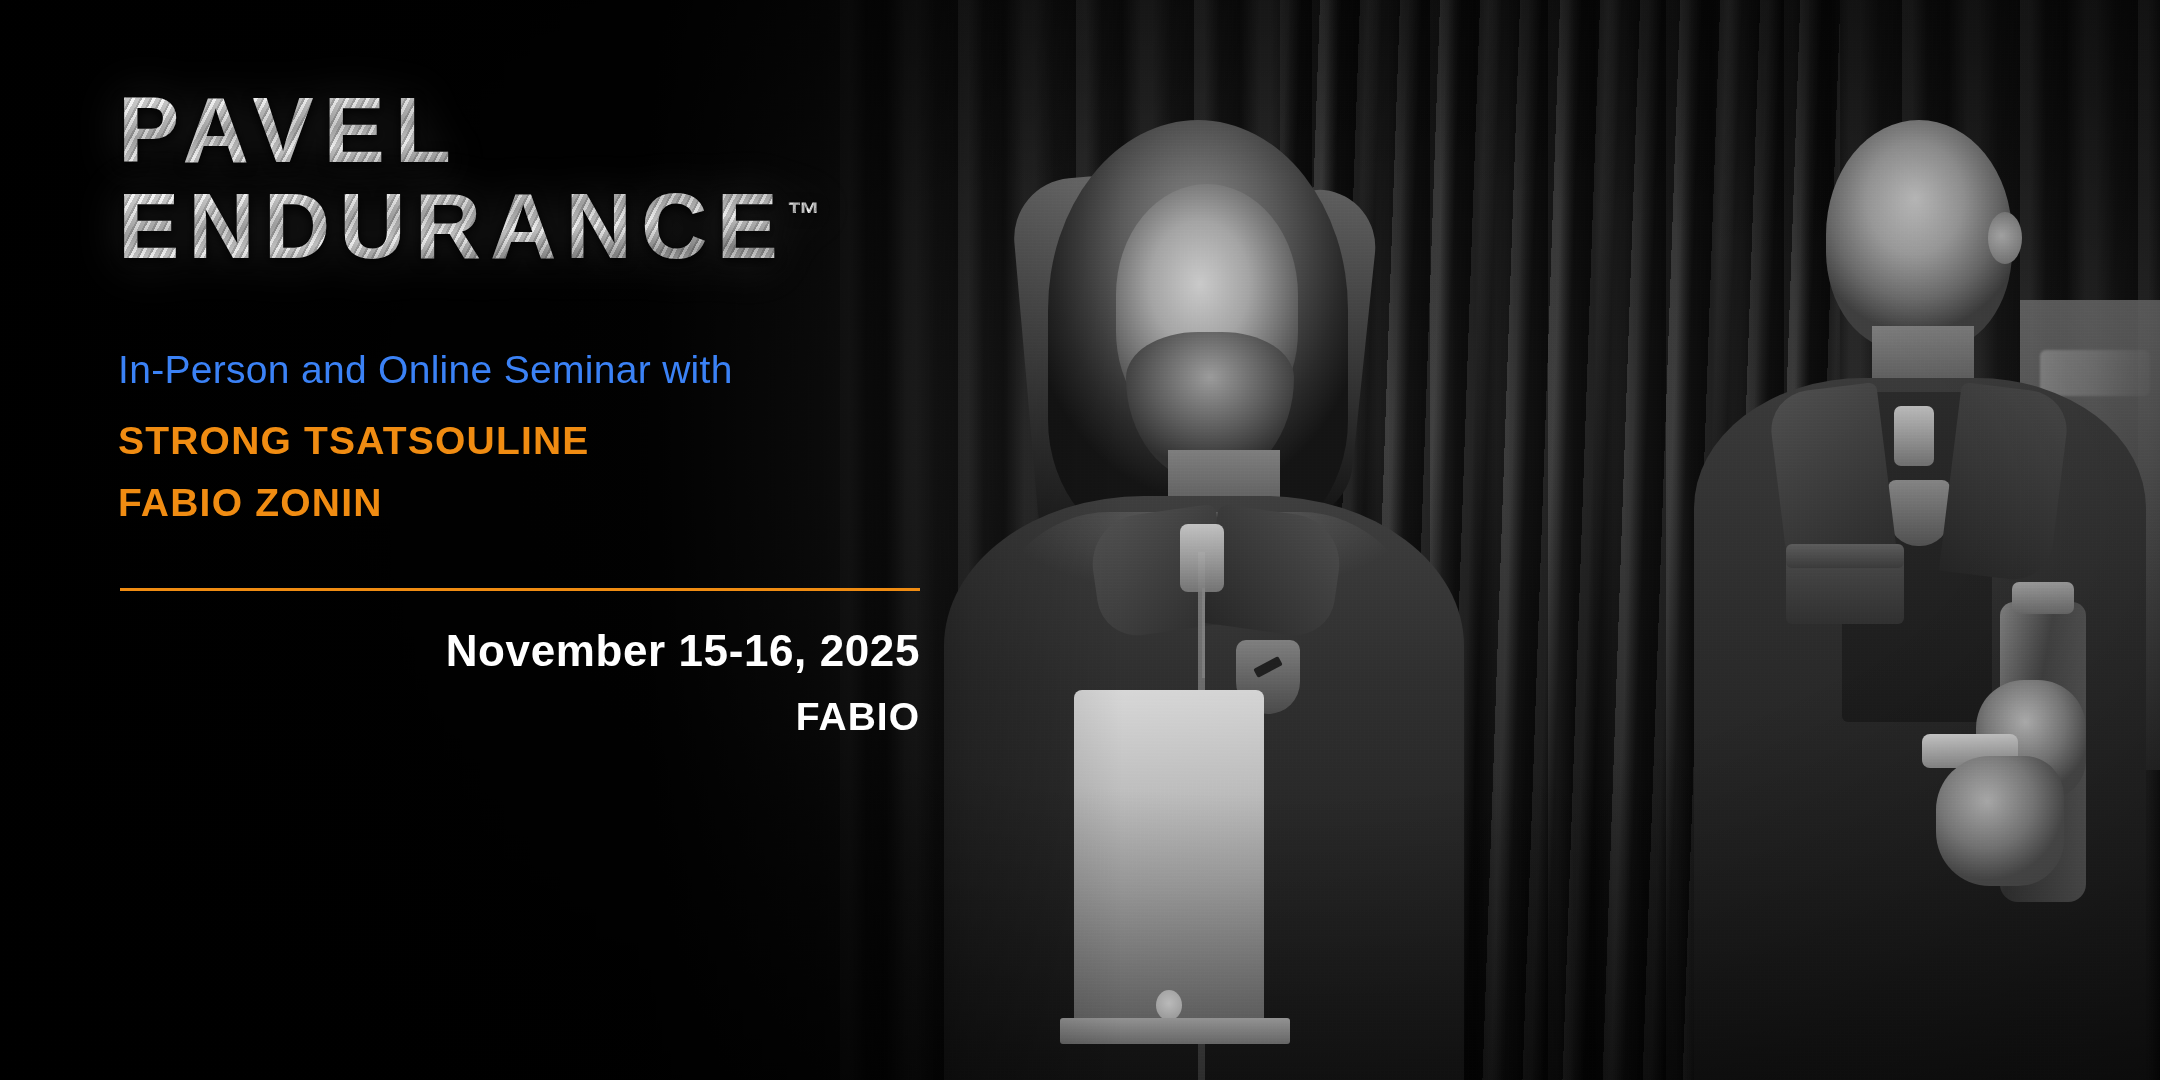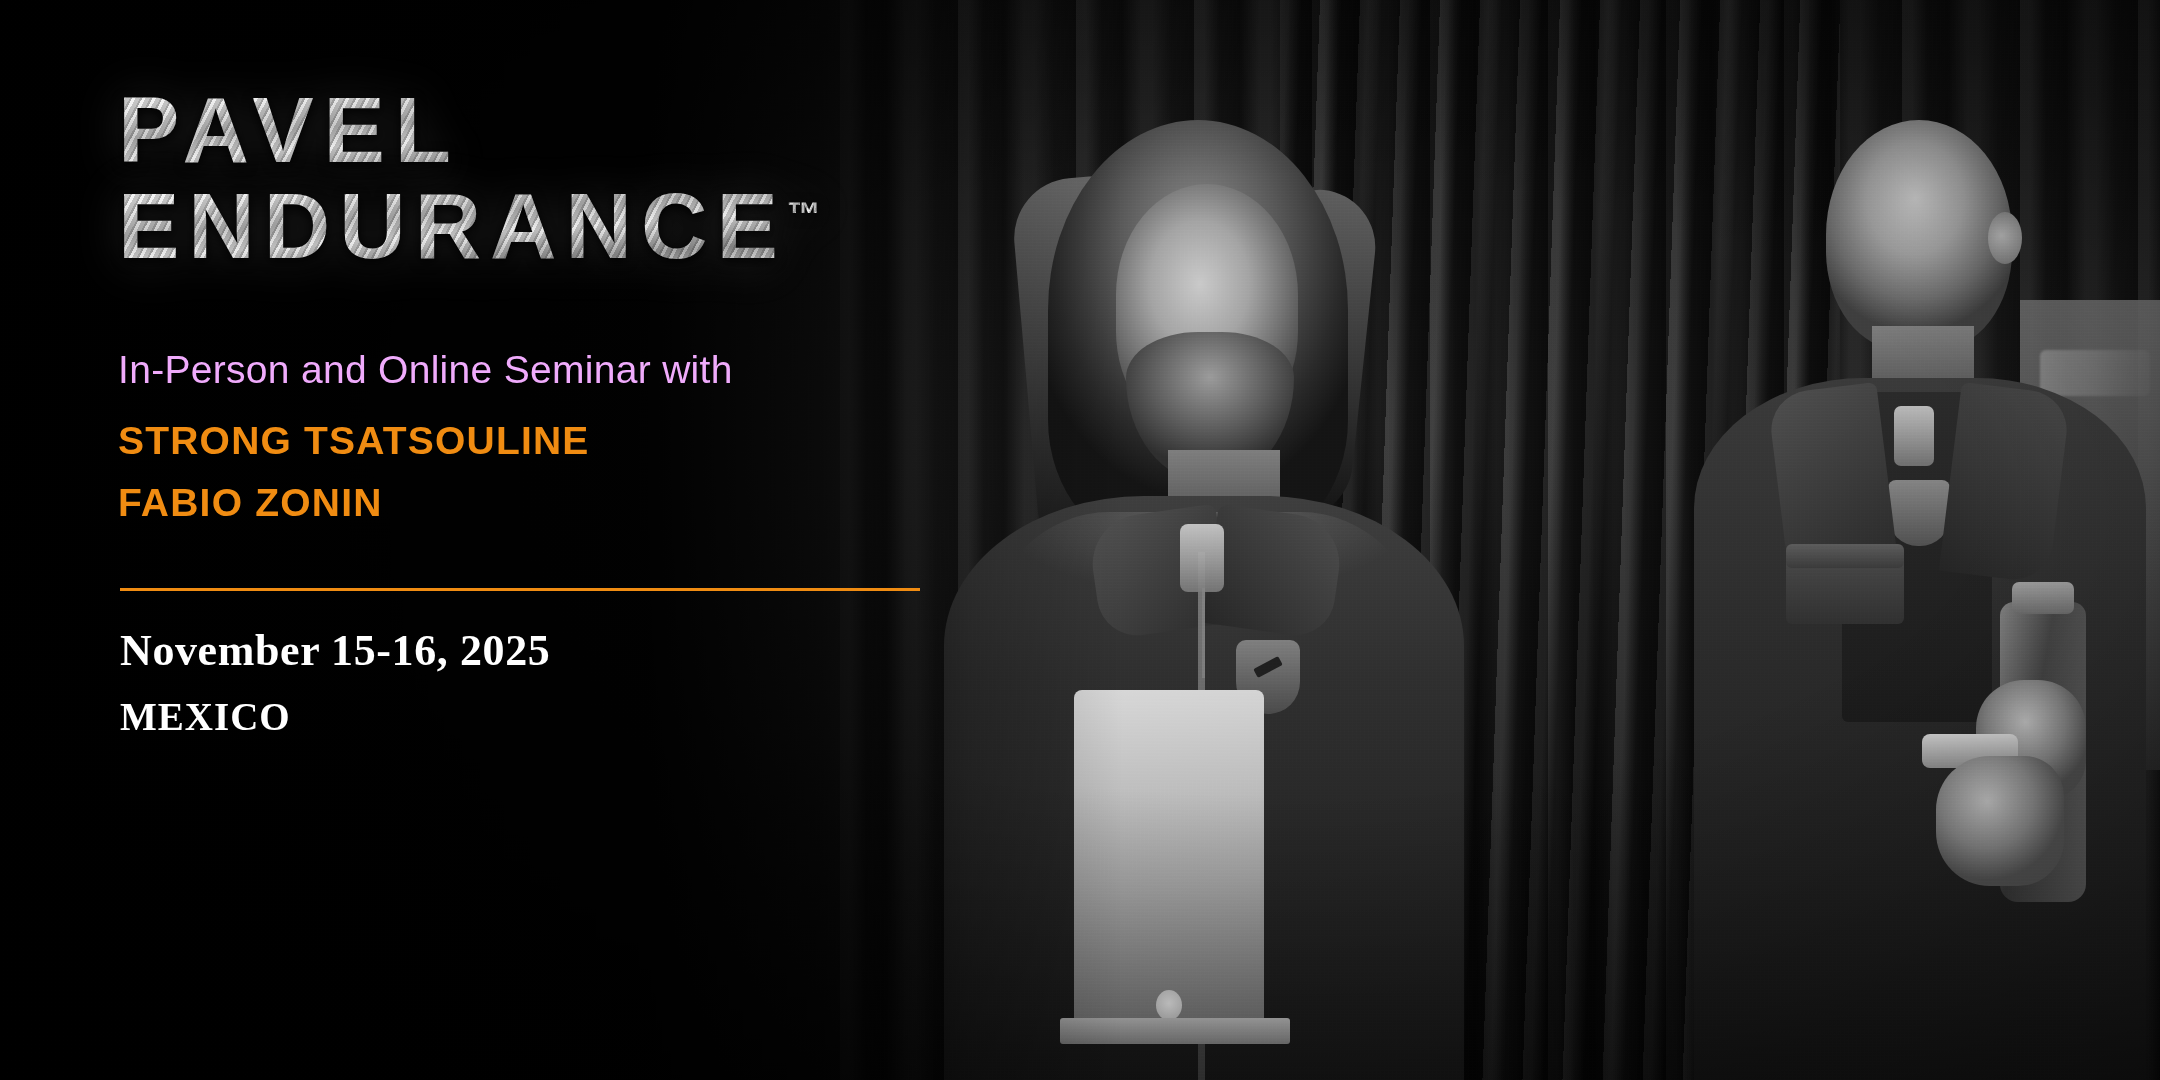--- a/index.html
+++ b/index.html
@@ -158,29 +158,29 @@
       linear-gradient(176deg,#ffffff 0%,#efefef 16%,#c0c0c0 38%,#e8e8e8 52%,#9d9d9d 72%,#d2d2d2 86%,#8f8f8f 100%);
     -webkit-background-clip:text;background-clip:text;
     -webkit-text-fill-color:transparent;
     filter:drop-shadow(0 3px 6px rgba(0,0,0,.95)) drop-shadow(0 0 22px rgba(190,190,190,.16));
     white-space:nowrap;
   }
   .hl-line.second{letter-spacing:9px;}
   .tm{font-size:34px;letter-spacing:0;vertical-align:super;line-height:0;}
 
   .subtitle{position:absolute;left:118px;top:348px;
-    margin:0;font-size:39px;font-weight:400;color:#f0abfc;letter-spacing:.3px;white-space:nowrap;}
+    margin:0;font-size:39px;font-weight:400;color:#3b82f6;letter-spacing:.3px;white-space:nowrap;}
 
   .presenters{position:absolute;left:118px;top:410px;}
   .presenter{margin:0;font-size:39px;font-weight:700;letter-spacing:1.2px;
     line-height:62px;color:#f08c12;white-space:nowrap;}
 
   .rule{position:absolute;left:120px;top:588px;width:800px;height:3px;background:#f08c12;}
 
-  .datebox{position:absolute;left:120px;top:618px;width:800px;text-align:left;font-family:Liberation Serif, serif;}
+  .datebox{position:absolute;left:120px;top:618px;width:800px;text-align:right;}
   .date{margin:0;font-size:44px;font-weight:700;color:#ffffff;letter-spacing:.6px;line-height:66px;white-space:nowrap;}
   .location{margin:0;font-size:39px;font-weight:700;color:#ffffff;letter-spacing:1px;line-height:66px;white-space:nowrap;}
 </style>
 </head>
 <body>
 
 <div class="banner">
 
   <div class="photo">
     <div class="bg-base"></div>
@@ -249,17 +249,17 @@
 
     <div class="presenters">
       <p class="presenter">STRONG TSATSOULINE</p>
       <p class="presenter">FABIO ZONIN</p>
     </div>
 
     <div class="rule"></div>
 
     <div class="datebox">
       <p class="date">November 15-16, 2025</p>
-      <p class="location">MEXICO</p>
+      <p class="location">FABIO</p>
     </div>
 
   </div>
 </div>
 
 </body></html>

